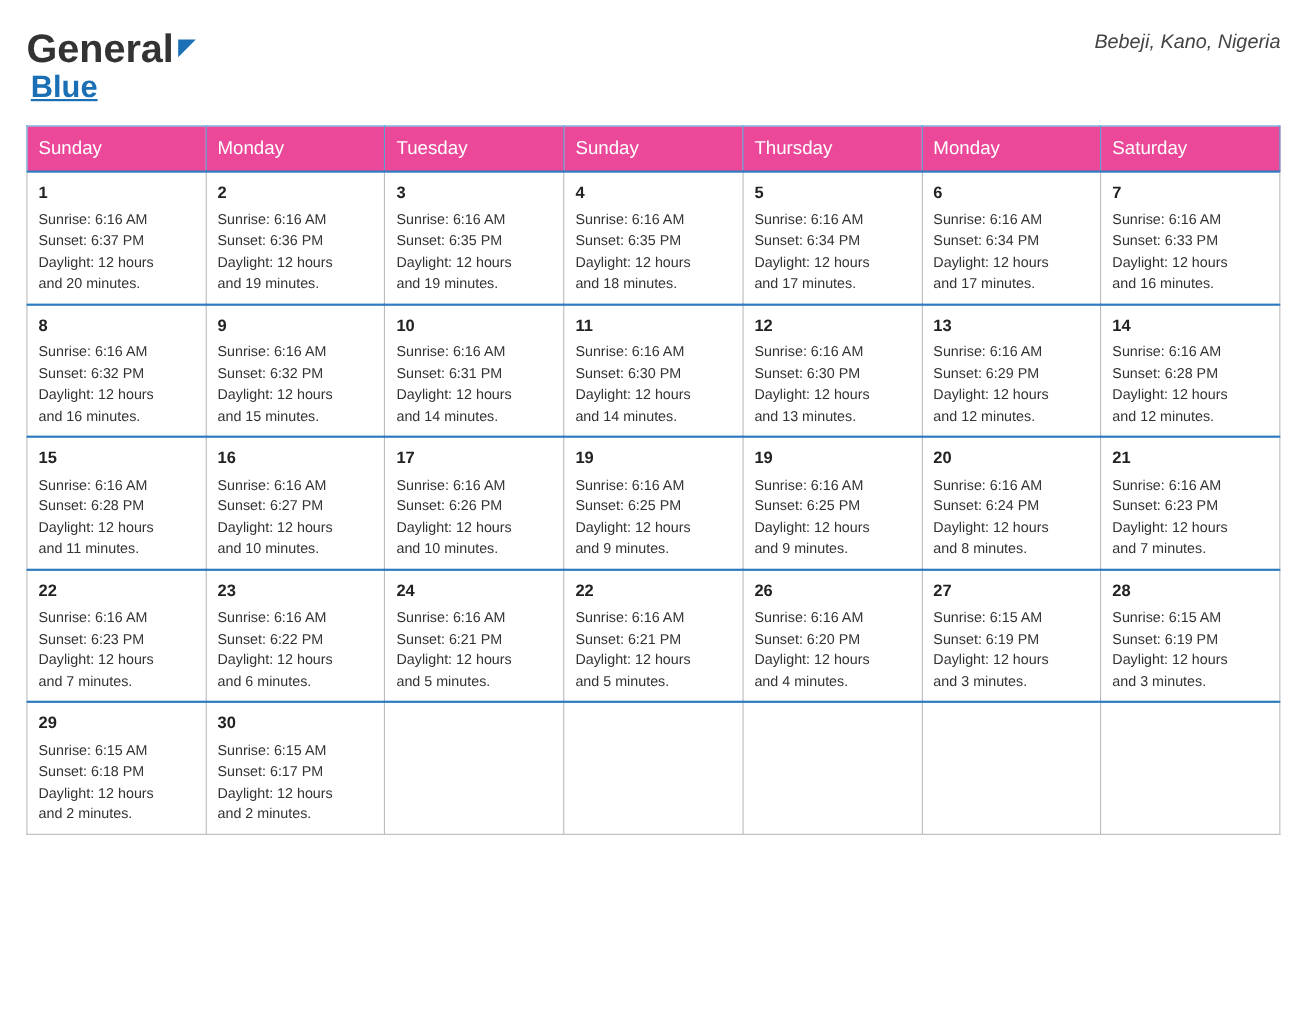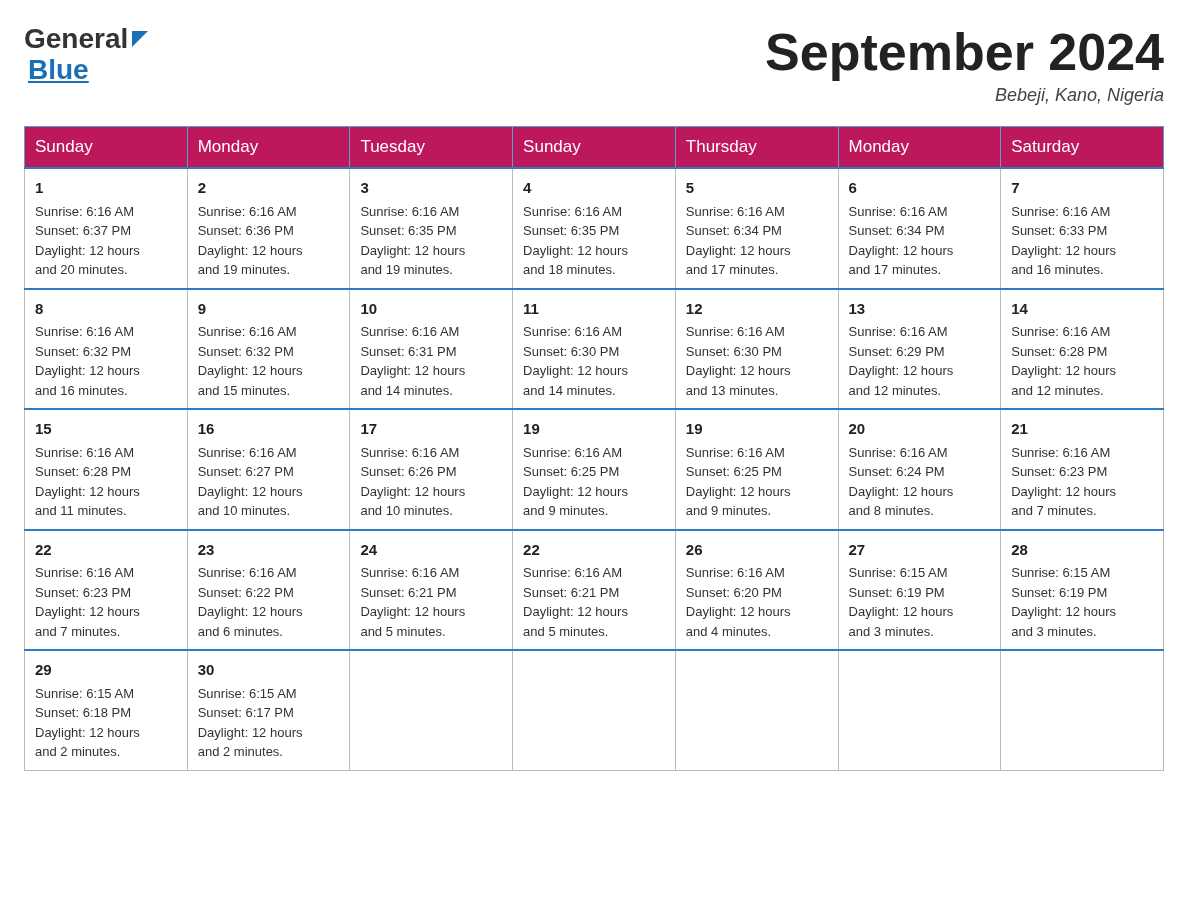--- a/index.html
+++ b/index.html
@@ -14,21 +14,21 @@
       display: flex;
       justify-content: space-between;
       align-items: flex-start;
       margin-bottom: 20px;
     }
     .logo {
       display: flex;
       align-items: center;
     }
     .logo-text-general {
-      font-size: 28px;
+      font-size: 36px;
       font-weight: bold;
       color: #333;
     }
     .logo-text-blue {
       font-size: 28px;
       font-weight: bold;
       color: #1a6fb5;
       text-decoration: underline;
     }
     .title-block {
@@ -45,21 +45,21 @@
       color: #444;
       margin-top: 4px;
       font-style: italic;
     }
     .calendar {
       width: 100%;
       border-collapse: collapse;
       border: 1px solid #999;
     }
     .calendar th {
-      background-color: #be185d;
+      background-color: #ec4899;
       color: #fff;
       font-size: 17px;
       font-weight: normal;
       padding: 10px 10px;
       text-align: left;
       border: 1px solid #5a9fd4;
     }
     .calendar td {
       vertical-align: top;
       width: 14.28%;
@@ -95,21 +95,20 @@
       <div style="display:flex;align-items:center;">
         <span class="logo-text-general">General</span>
         <div style="display:flex;flex-direction:column;align-items:flex-start;margin-left:4px;">
           <div style="width:0;height:0;border-left:16px solid #1a6fb5;border-top:0;border-bottom:16px solid transparent;"></div>
         </div>
       </div>
       <span class="logo-text-blue" style="margin-left:4px;">Blue</span>
     </div>
   </div>
   <div class="title-block">
-    <div class="month-title">September 2024</div>
     <div class="location-title">Bebeji, Kano, Nigeria</div>
   </div>
 </div>
 
 <table class="calendar">
   <thead>
     <tr>
     <th>Sunday</th>
         <th>Monday</th>
         <th>Tuesday</th>

